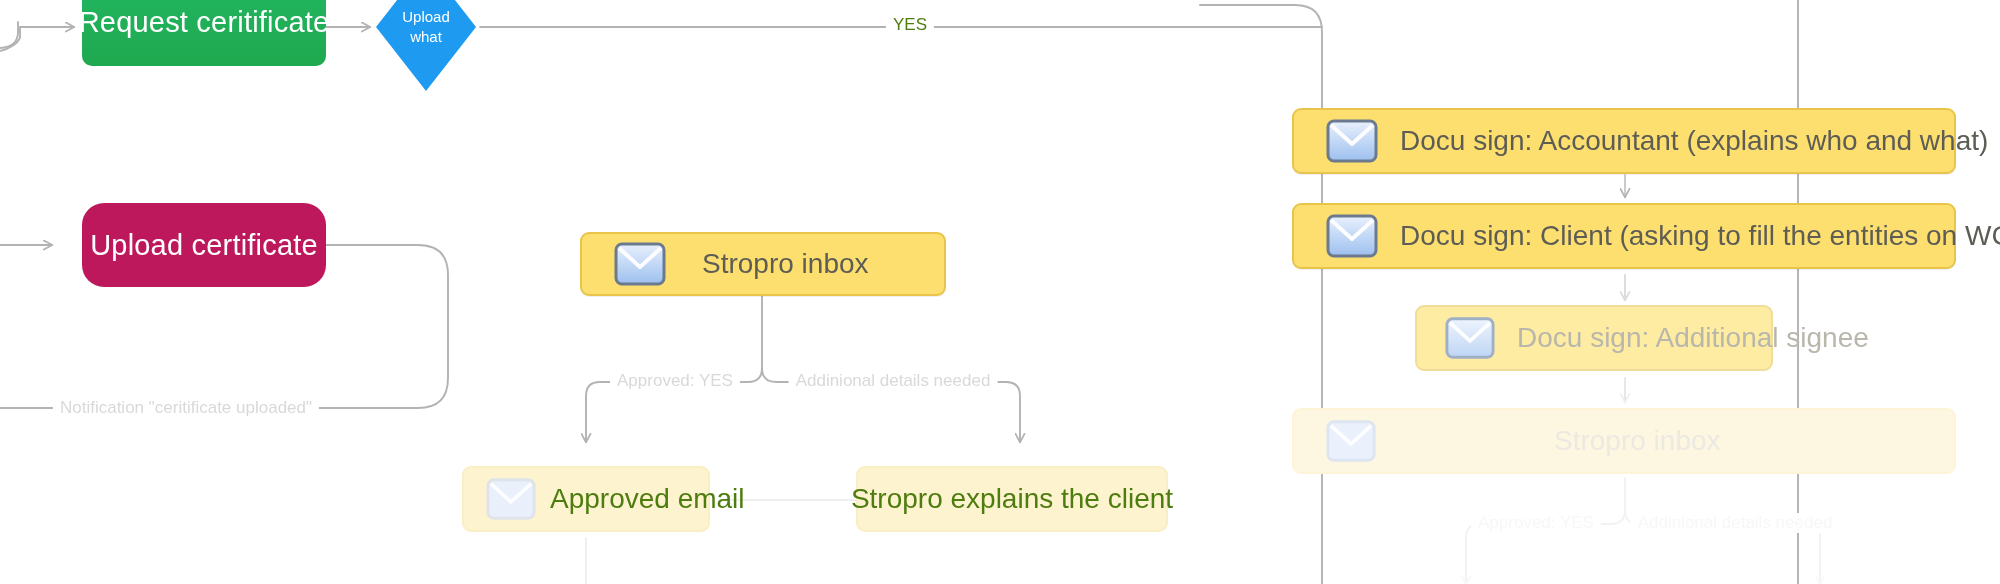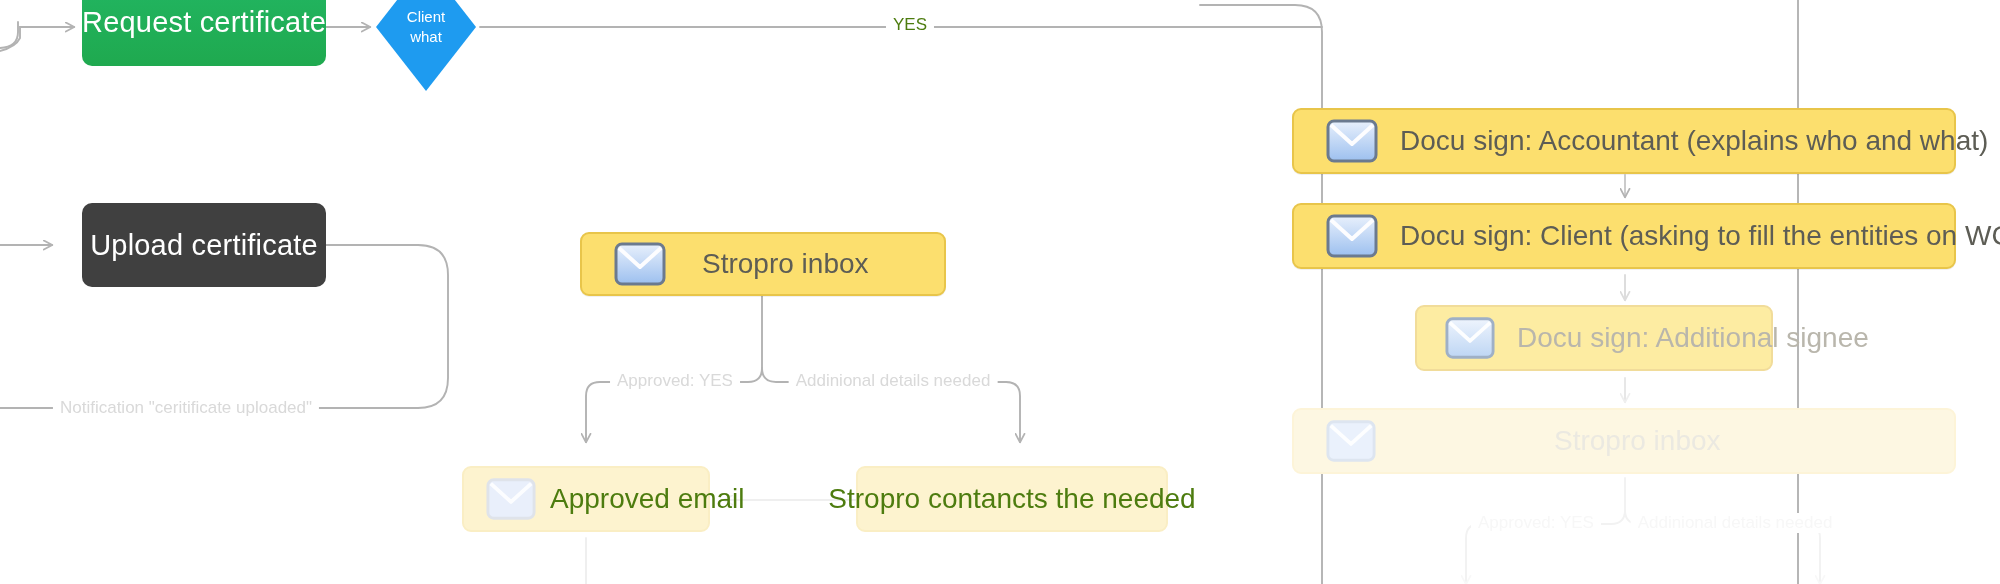--- a/index.html
+++ b/index.html
@@ -10,21 +10,21 @@
   svg.edges{position:absolute;left:0;top:0;width:2000px;height:584px;overflow:visible;}
 
   .node{position:absolute;box-sizing:border-box;display:flex;align-items:center;
         border-radius:9px;}
   .node .lbl{white-space:nowrap;}
 
   
   .n-green{background:#22b14c;background:linear-gradient(180deg,#22b662 0%,#1fa94f 100%);
            justify-content:center;border-radius:10px;}
   .n-green .lbl{color:#ffffff;font-size:29px;letter-spacing:.2px;}
-  .n-green-faded{background:#404040;border-radius:10px;justify-content:center;}
+  .n-green-faded{background:#be185d;border-radius:22px;justify-content:center;}
   .n-green-faded .lbl{color:#ffffff;font-size:29px;letter-spacing:.2px;}
 
   
   .n-yellow{background:#fcdf6e;border:2px solid #e8c54a;border-radius:9px;
             box-shadow:0 1px 0 rgba(0,0,0,.06);}
   .n-yellow .lbl{color:#5d5d55;font-size:28px;}
   .n-yellow-mid{background:#fdeca2;border:2px solid #f1dc9a;}
   .n-yellow-mid .lbl{color:#b9b6ac;font-size:28px;}
   .n-yellow-faint{background:#fdf3cf;border:2px solid #faeec4;}
   .n-yellow-faint .lbl{color:#4d7c0f;font-size:28px;}
@@ -121,29 +121,29 @@
 
   <div class="elabel f1" style="left:675px;top:381px;">Approved: YES</div>
 
   <div class="elabel f1" style="left:893px;top:381px;">Addinional details needed</div>
 
   <div class="elabel f3" style="left:1536px;top:523px;">Approved: YES</div>
 
   <div class="elabel f3" style="left:1735px;top:523px;">Addinional details needed</div>
 
   <div class="node n-green" style="left:82px;top:-22px;width:244px;height:88px;">
-    <span class="lbl">Request certificate</span>
+    <span class="lbl">Request ceritificate</span>
   </div>
 
   <div class="diamond" style="left:376px;top:-37px;width:100px;height:128px;">
     <svg width="100" height="128" viewBox="0 0 100 128">
       <polygon points="50,0 100,64 50,128 0,64" fill="#1e9bf0"></polygon>
     </svg>
     <div class="dtext">
-      <span>Client</span>
+      <span>Upload</span>
       <span>what</span>
     </div>
   </div>
 
   <div class="node n-green-faded" style="left:82px;top:203px;width:244px;height:84px;">
     <span class="lbl">Upload certificate</span>
   </div>
 
   <div class="node n-yellow" style="left:580px;top:232px;width:366px;height:64px;padding-left:32px;">
     <svg class="env" width="52" height="44" viewBox="0 0 52 44">
@@ -161,21 +161,21 @@
 
   <div class="node n-yellow-faint" style="left:462px;top:466px;width:248px;height:66px;padding-left:22px;">
     <svg class="env" width="50" height="44" viewBox="0 0 52 44">
       <rect x="2" y="2" width="48" height="40" rx="6" ry="6" fill="#e9effb" stroke="#dfe3ea" stroke-width="3"></rect>
       <path d="M5,6 L26,25 L47,6" fill="none" stroke="#fcfdff" stroke-width="4" stroke-linejoin="round"></path>
     </svg>
     <span class="lbl" style="margin-left:14px;">Approved email</span>
   </div>
 
   <div class="node n-yellow-faint" style="left:856px;top:466px;width:312px;height:66px;justify-content:center;">
-    <span class="lbl">Stropro contancts the needed</span>
+    <span class="lbl">Stropro explains the client</span>
   </div>
 
   <div class="node n-yellow" style="left:1292px;top:108px;width:664px;height:66px;padding-left:32px;">
     <svg class="env" width="52" height="44" viewBox="0 0 52 44">
       <defs>
         <linearGradient id="envg2" x1="0" y1="0" x2="0" y2="1">
           <stop offset="0%" stop-color="#e8f0fc"></stop>
             <stop offset="100%" stop-color="#9dc0ef"></stop>
         </linearGradient>
       </defs>

